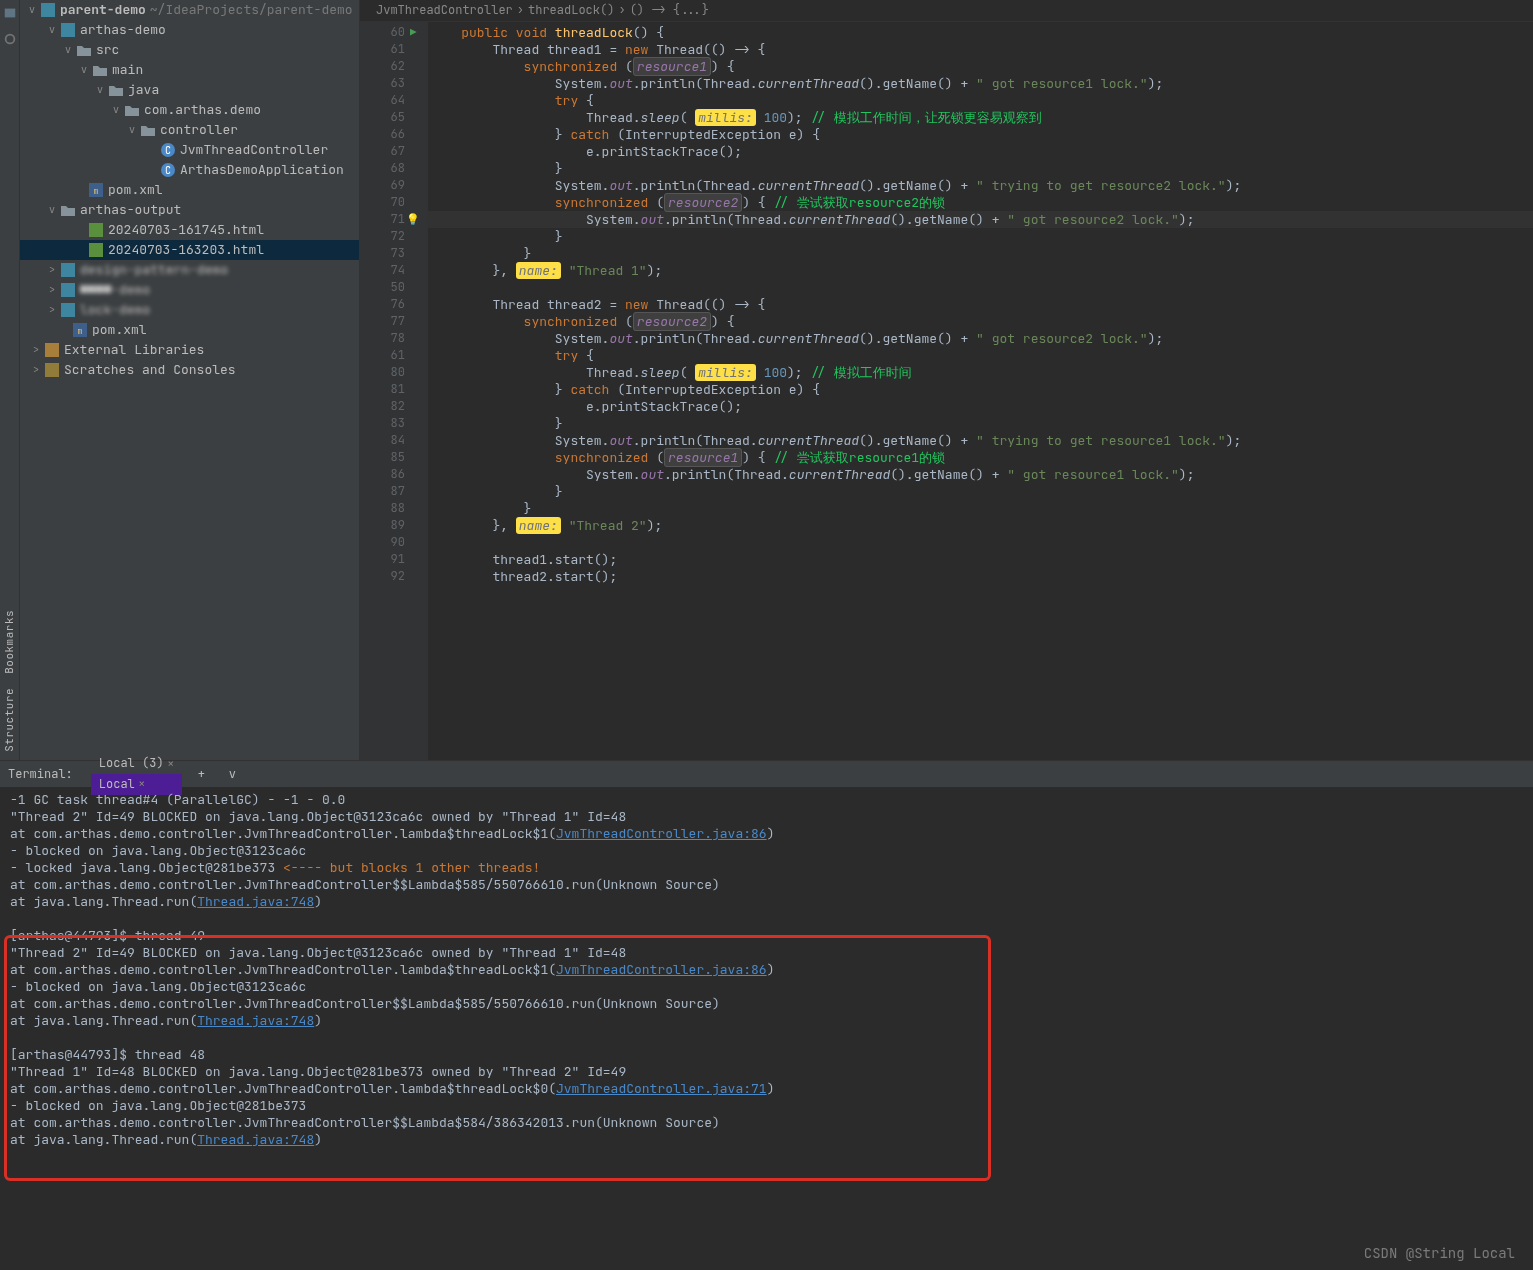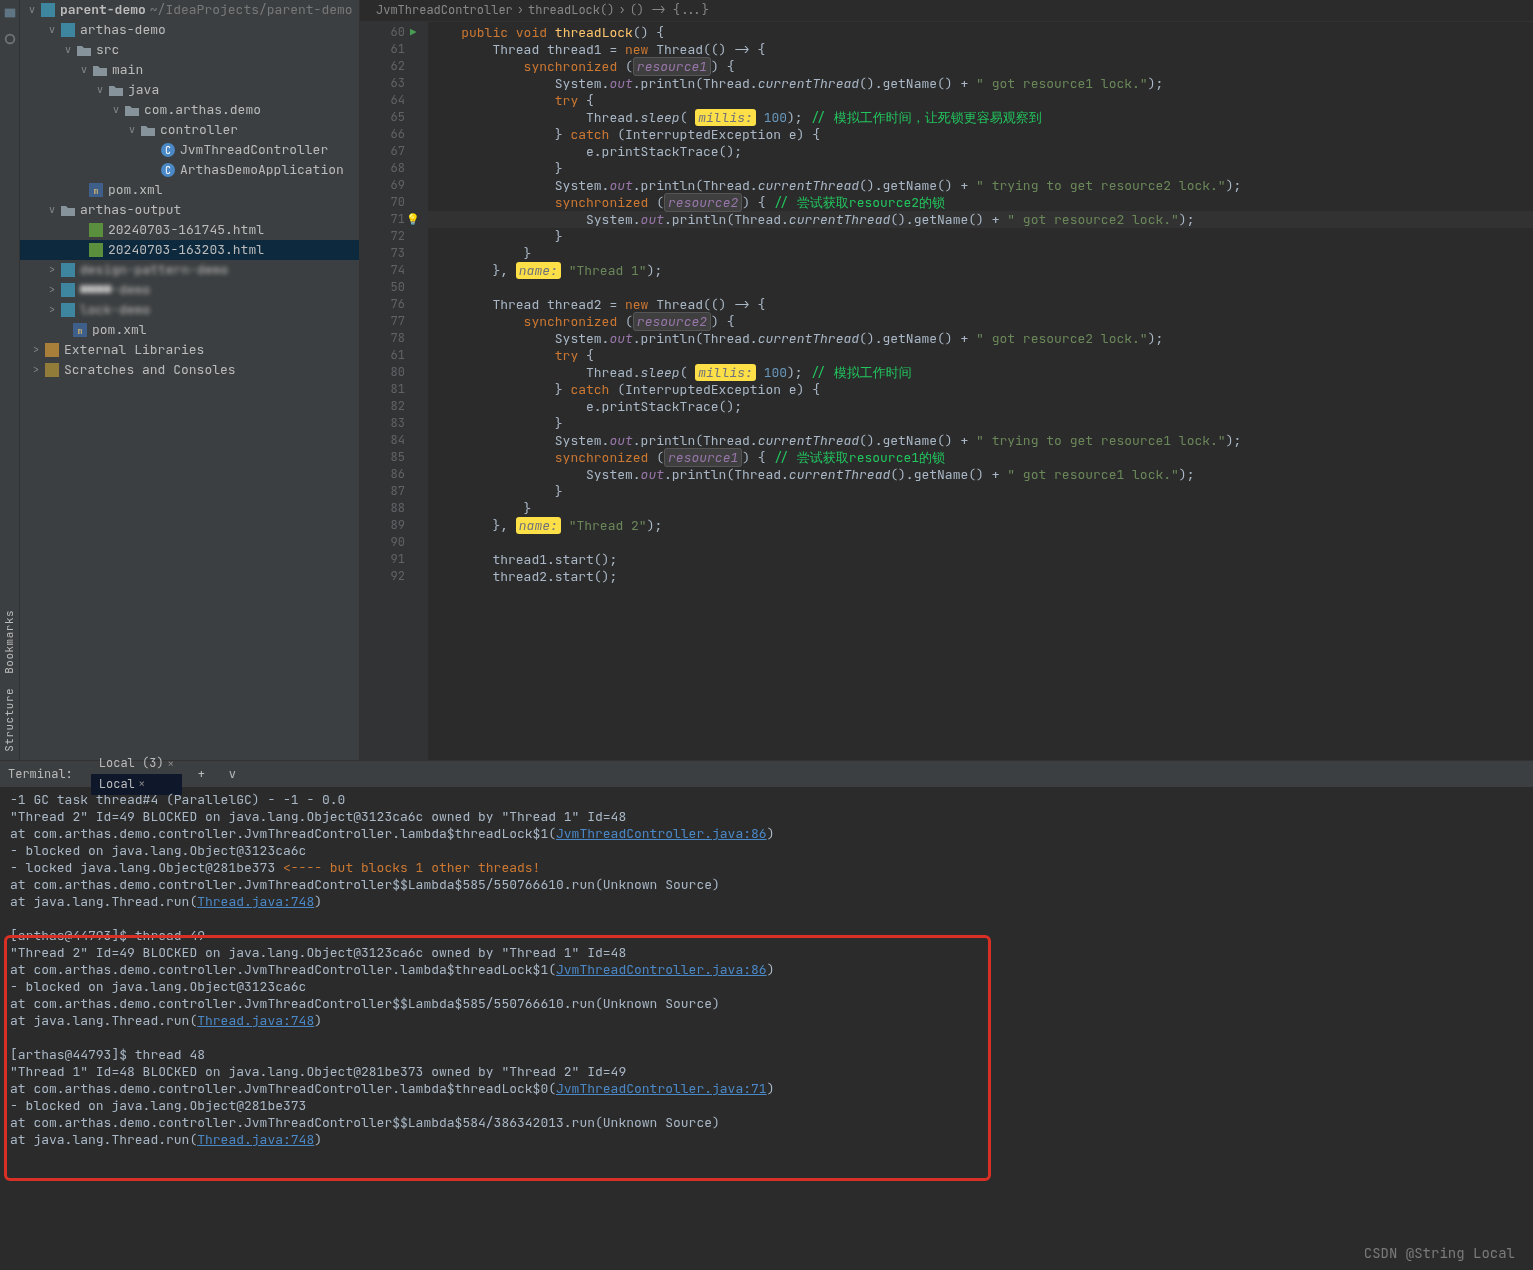--- a/index.html
+++ b/index.html
@@ -35,21 +35,21 @@
   .fld{color:#9876aa;font-style:italic}
   .param{color:#72737a;background:#fde047;border-radius:3px;padding:0 3px;font-style:italic}
   .pbox{background:#3f3f3f;border:1px solid #555;border-radius:3px;padding:0 3px}
   .cmt{color:#22c55e}
   .ital{font-style:italic}
   .terminal-panel{height:510px;display:flex;flex-direction:column;border-top:1px solid #323232;background:#2b2b2b}
   .term-tabs{height:26px;background:#3c3f41;display:flex;align-items:center;padding:0 8px;font-size:12px;gap:8px}
   .term-tabs .lbl{color:#bbb;margin-right:10px}
   .tab{padding:2px 8px;display:flex;align-items:center;gap:4px;color:#bbb;cursor:pointer}
   .tab .x{color:#888;font-size:10px}
-  .tab.act{background:#0f172a}
+  .tab.act{background:#4c1d95}
   .term-body{flex:1;padding:4px 10px;font-size:13px;line-height:17px;overflow:hidden;position:relative}
   .tlink{color:#4a88c7;text-decoration:underline}
   .twarn{color:#cc7832}
   .redbox{position:absolute;border:3px solid #d93025;border-radius:6px;pointer-events:none}
   .watermark{position:absolute;right:18px;bottom:8px;color:#7a7a7a;font-size:14px}
   svg{display:block}
 </style>
 </head>
 <body>
 

